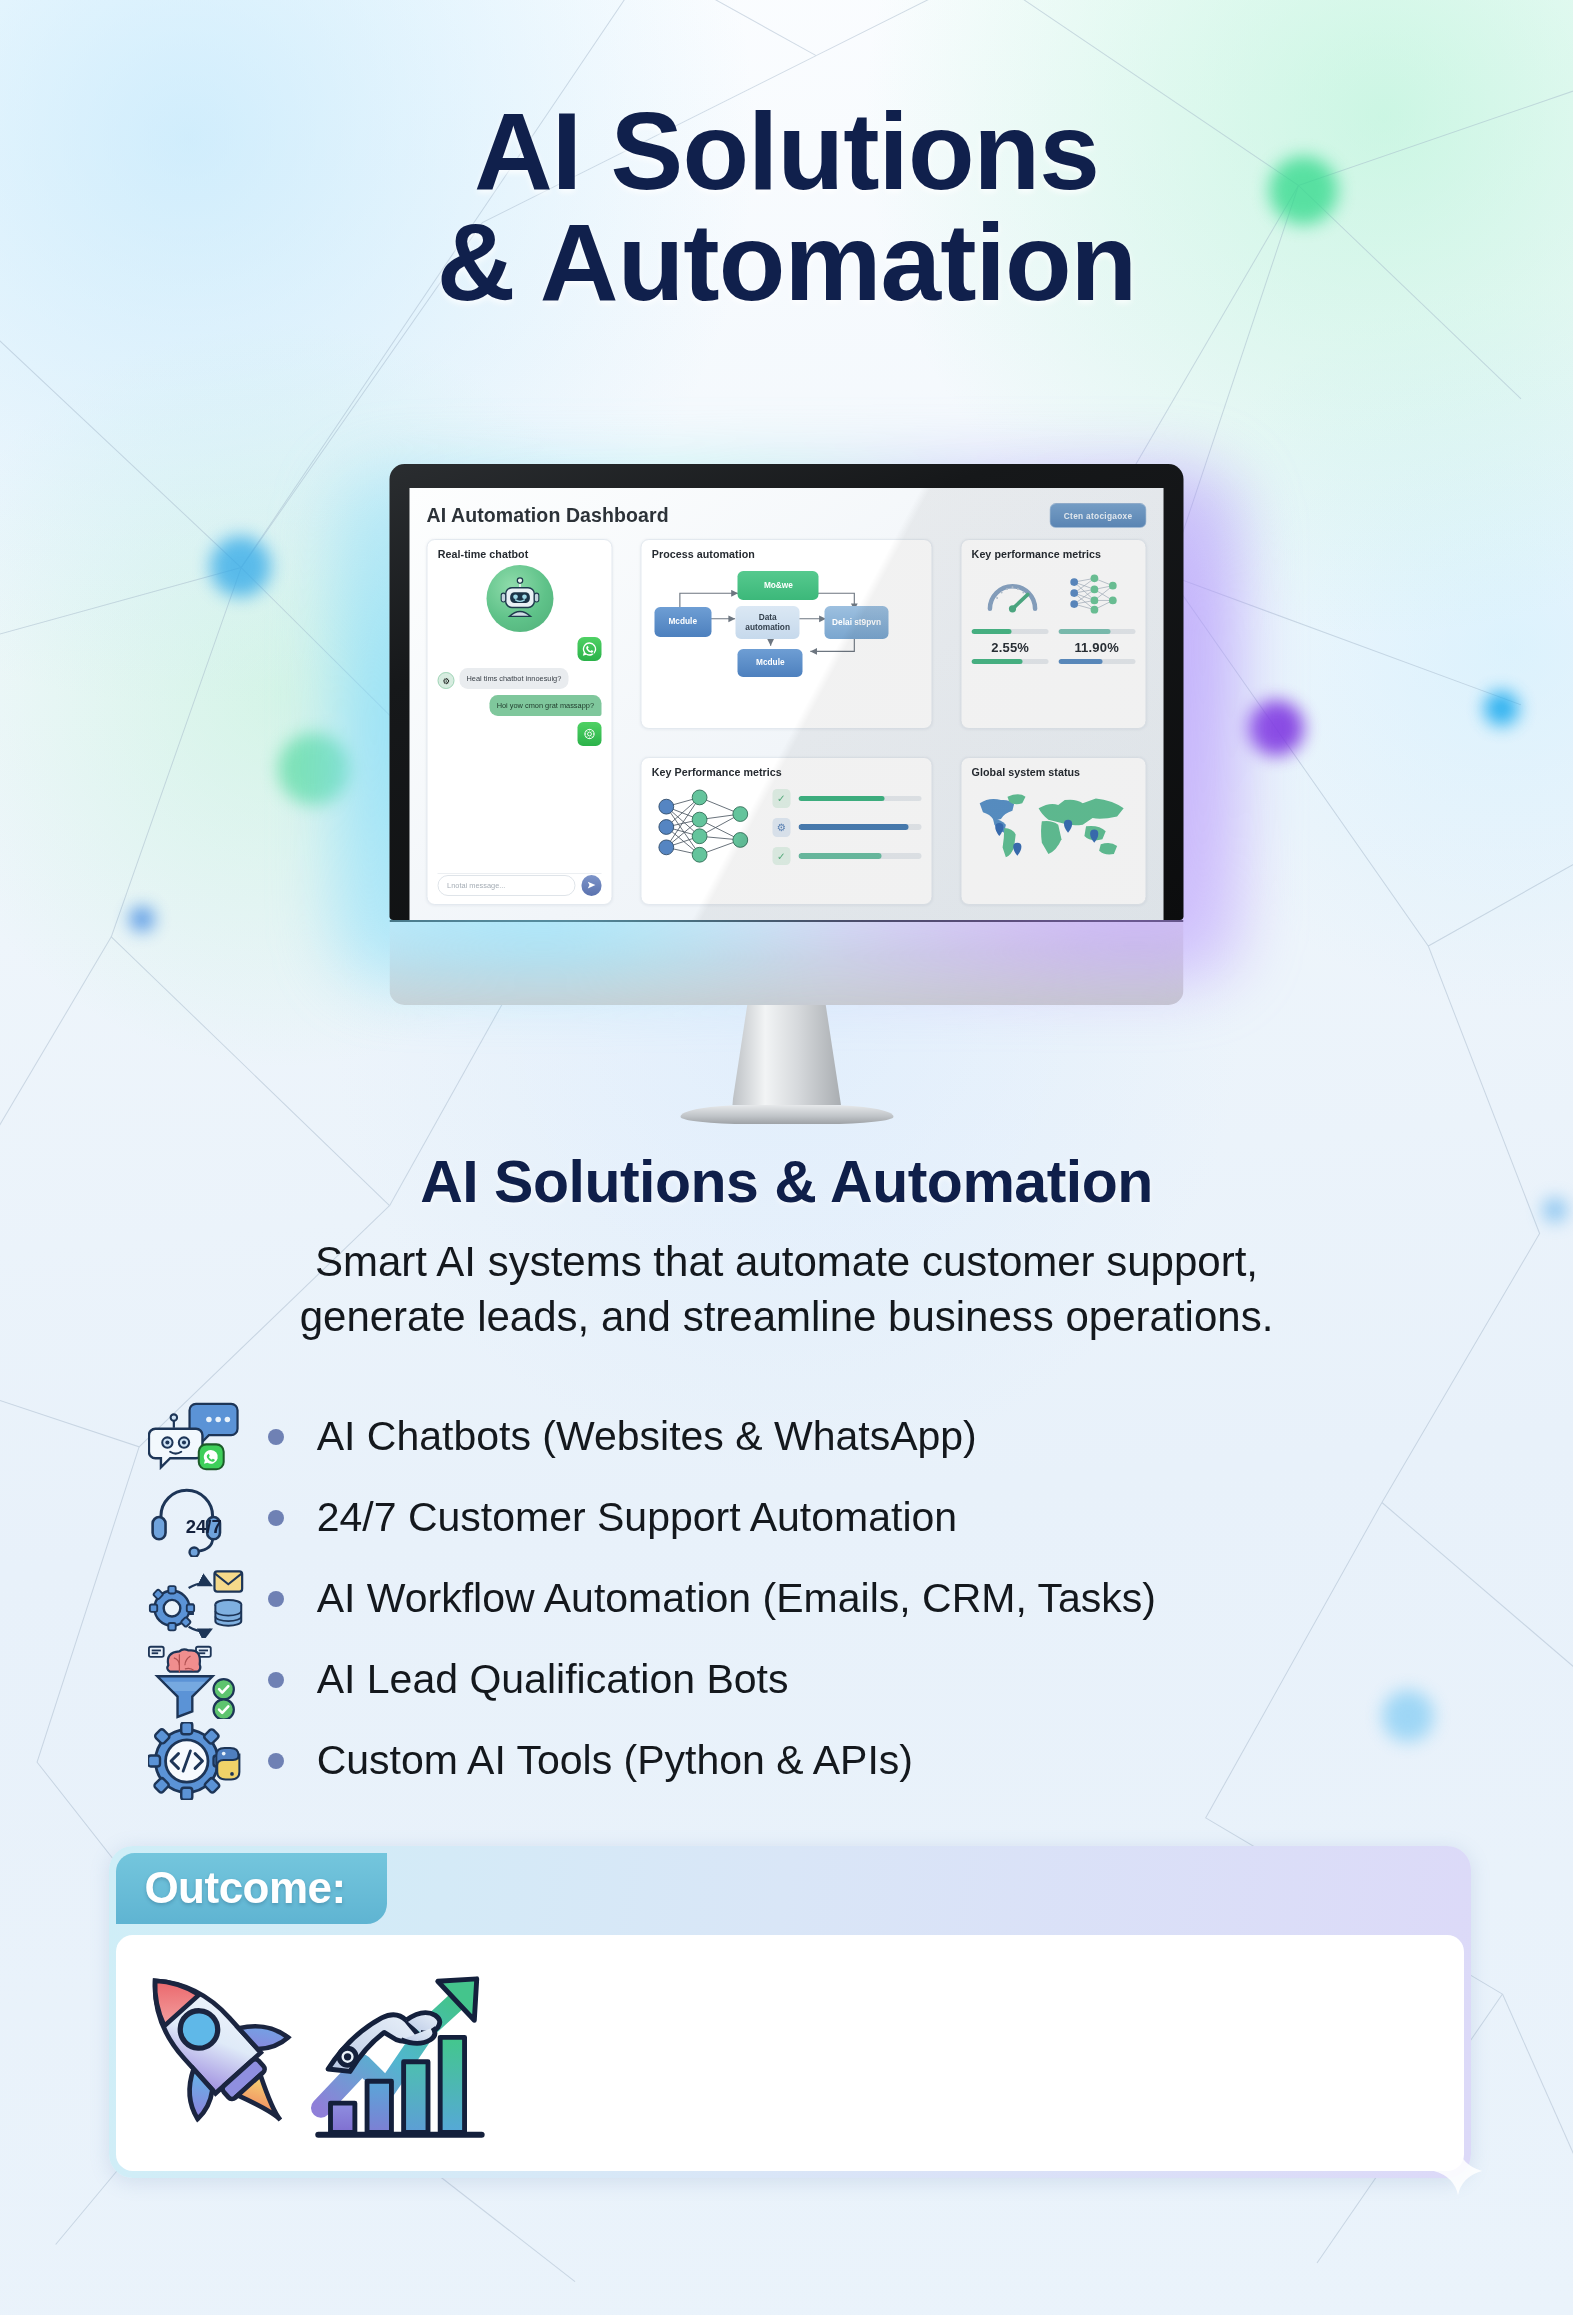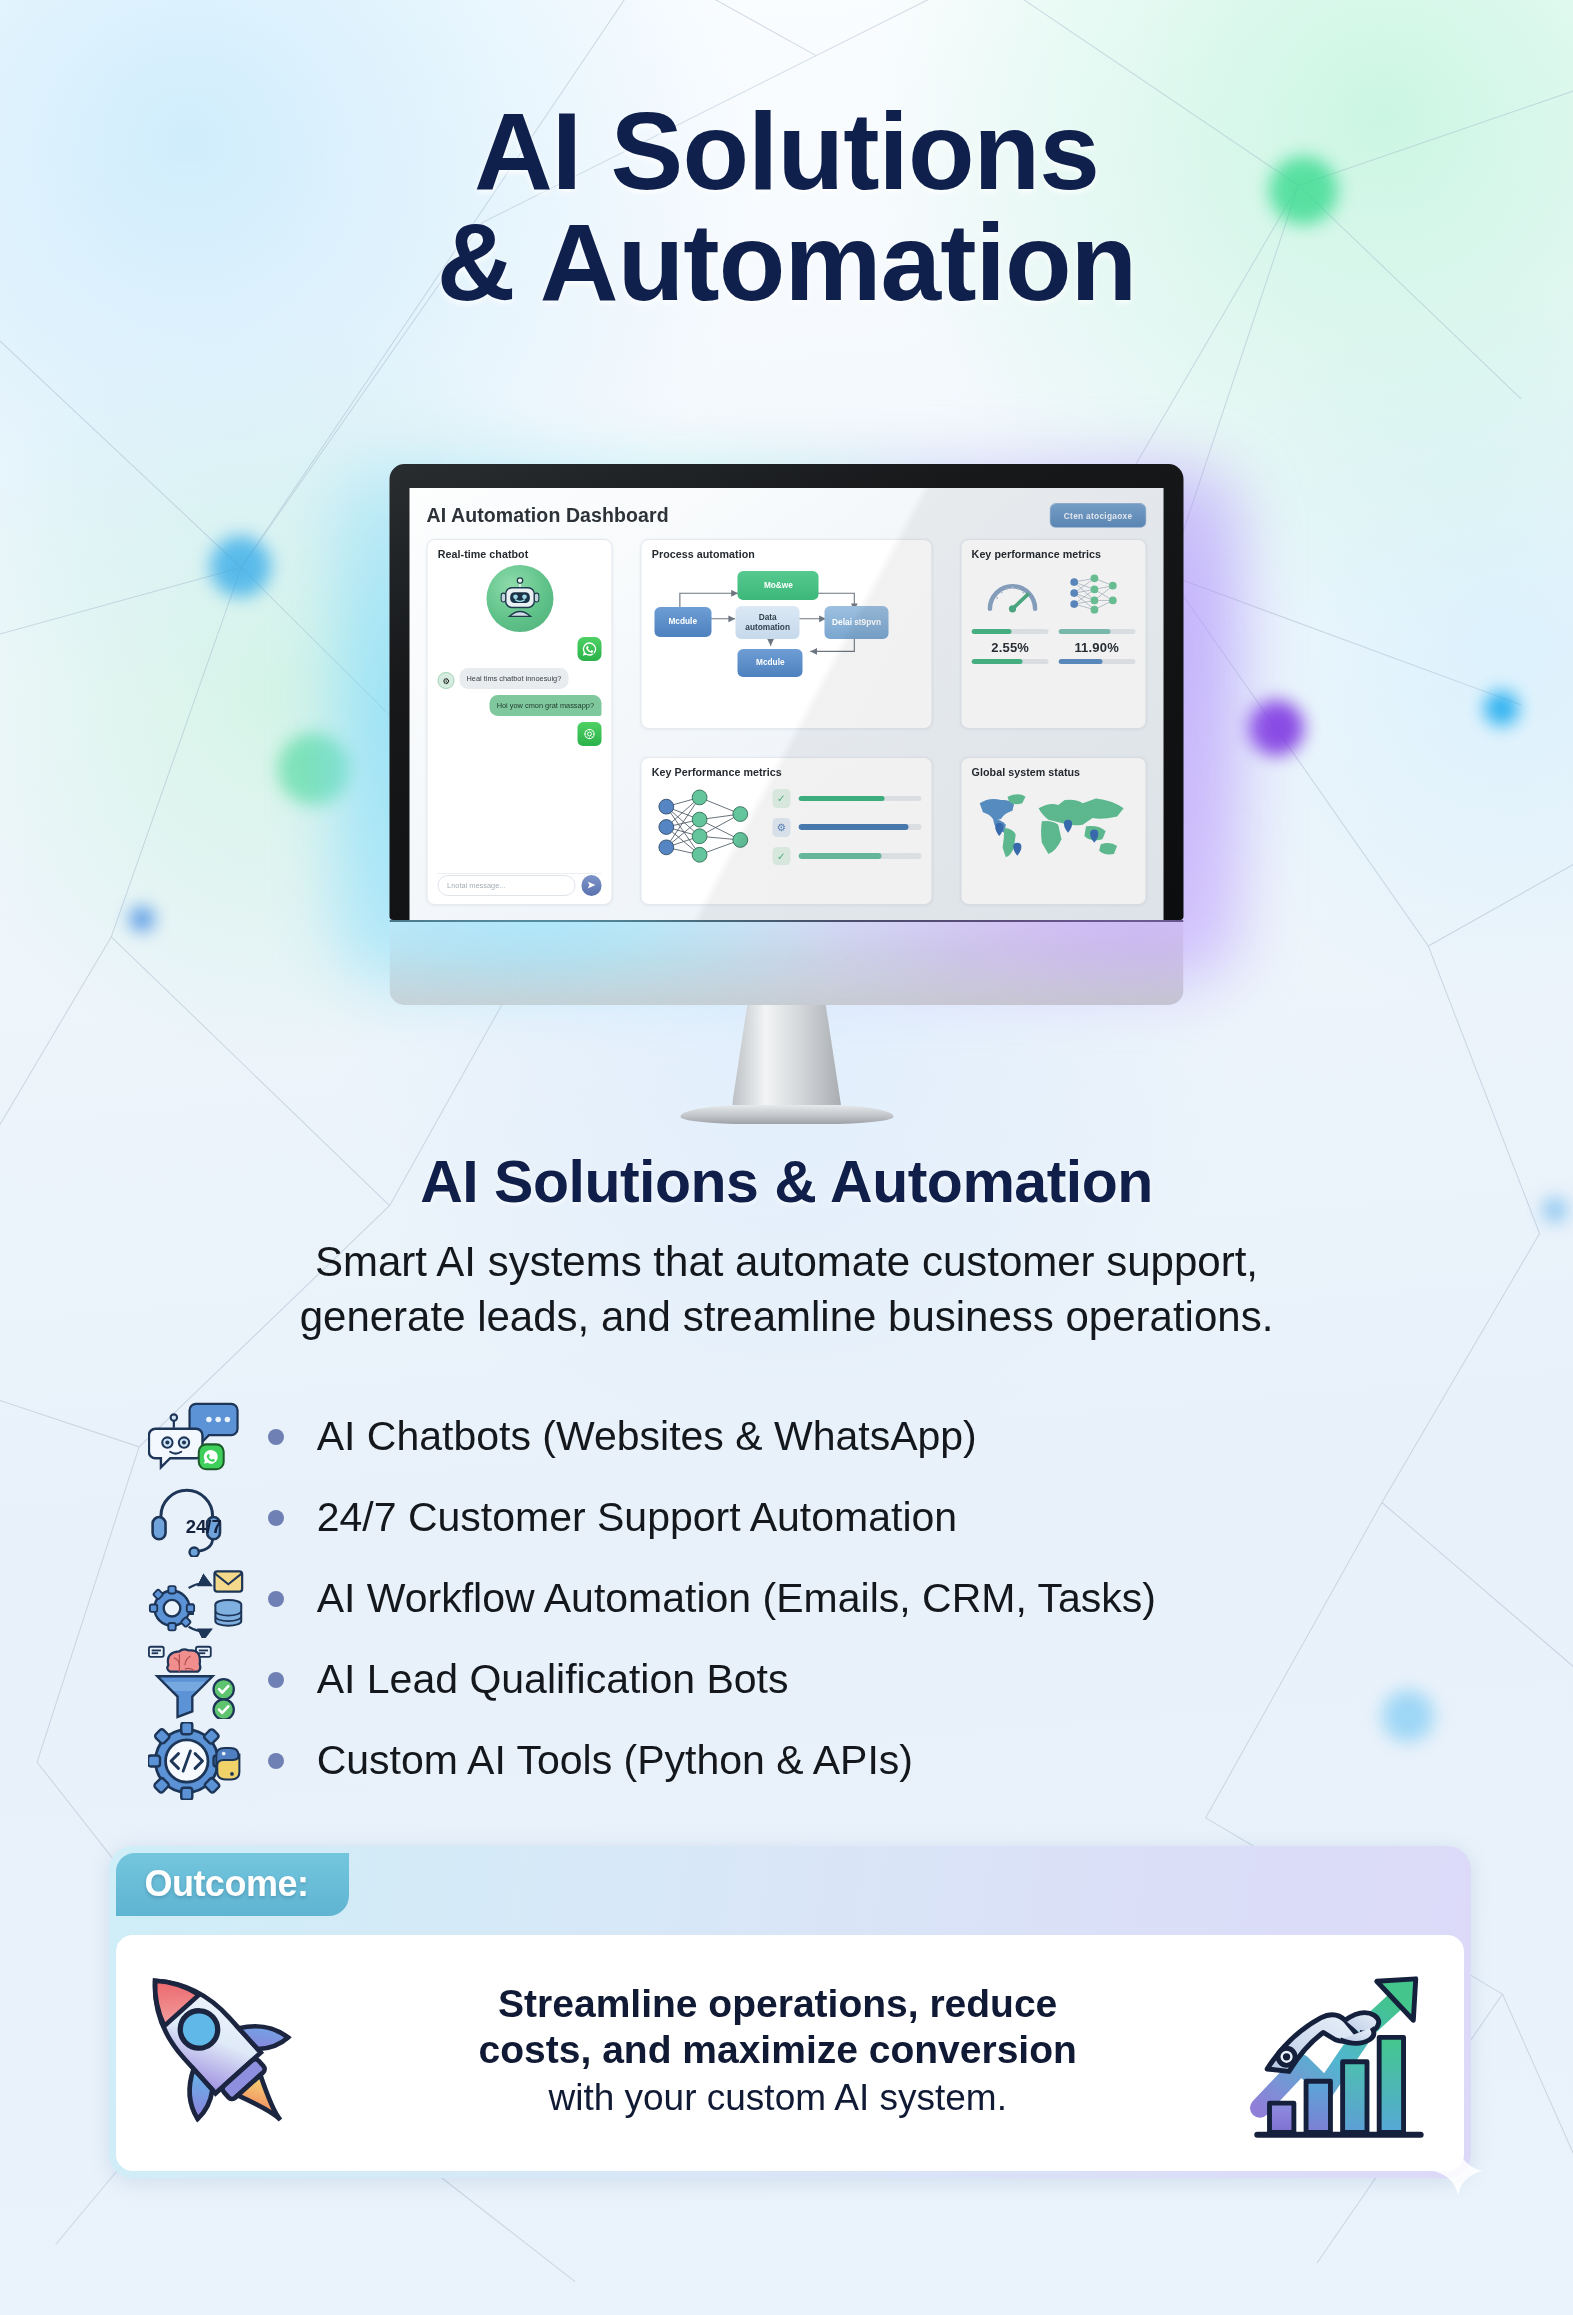--- a/index.html
+++ b/index.html
@@ -250,21 +250,21 @@
     left: 109px; right: 102px; top: 1846px;
     border-radius: 24px;
     background: linear-gradient(100deg, #cfeef7 0%, #d9e6f7 48%, #dcd9f8 100%);
     padding: 7.4px;
     box-shadow: 0 3.7px 20.4px rgba(95,125,180,0.18);
   }
   .outcome-tabrow { position: relative; height: 82px; }
   .outcome-tab {
     position: absolute; left: 0; top: 0;
     background: linear-gradient(180deg,#74c6dd 0%, #5fb4d2 100%);
-    color: #ffffff; font-size: 36px; font-weight: 700;
+    color: #ffffff; font-size: 44px; font-weight: 700;
     padding: 9.3px 41px 11px 28px;
     border-radius: 18.6px 0 20.4px 0;
     letter-spacing: -0.5px;
     text-shadow: 0 1.9px 3.7px rgba(20,60,90,.25);
   }
   .outcome-body {
     background: #ffffff;
     border-radius: 16.7px;
     display: flex; align-items: center; gap: 5.6px;
     padding: 15px 18.6px 18.6px 13px;
@@ -768,25 +768,20 @@
           <path d="M75 6 q14 14 20 34 h-40 q6 -20 20 -34z" fill="url(#gNose)" stroke="#1b2540" stroke-width="4"></path>
           <circle cx="75" cy="62" r="16" fill="#5fb8e8" stroke="#1b2540" stroke-width="4.5"></circle>
           <path d="M49 84 q-22 12 -26 34 q14 0 26 -10z" fill="url(#gFin)" stroke="#1b2540" stroke-width="4"></path>
           <path d="M101 84 q22 12 26 34 q-14 0 -26 -10z" fill="url(#gFin)" stroke="#1b2540" stroke-width="4"></path>
           <rect x="55" y="112" width="40" height="14" rx="4" fill="#8f8fe0" stroke="#1b2540" stroke-width="4"></rect>
           <path d="M62 126 q13 30 13 40 q0 -10 13 -40z" fill="url(#gFlame)" stroke="#1b2540" stroke-width="4"></path>
         </g>
       </svg>
     </div>
 
-    <div class="outcome-text">
-      <div class="strong">Streamline operations, reduce</div>
-      <div class="strong">costs, and maximize conversion</div>
-      <div class="light">with your custom AI system.</div>
-    </div>
 
     <div style="flex:none;">
       <svg width="195" height="195" viewBox="0 0 160 160">
         <defs>
           <linearGradient id="gArrow" x1="0" y1="1" x2="1" y2="0">
             <stop offset="0%" stop-color="#8f7fd8"></stop>
               <stop offset="50%" stop-color="#51b6cf"></stop>
               <stop offset="100%" stop-color="#42c48b"></stop>
           </linearGradient>
           <linearGradient id="gBar1" x1="0" y1="1" x2="0" y2="0">

